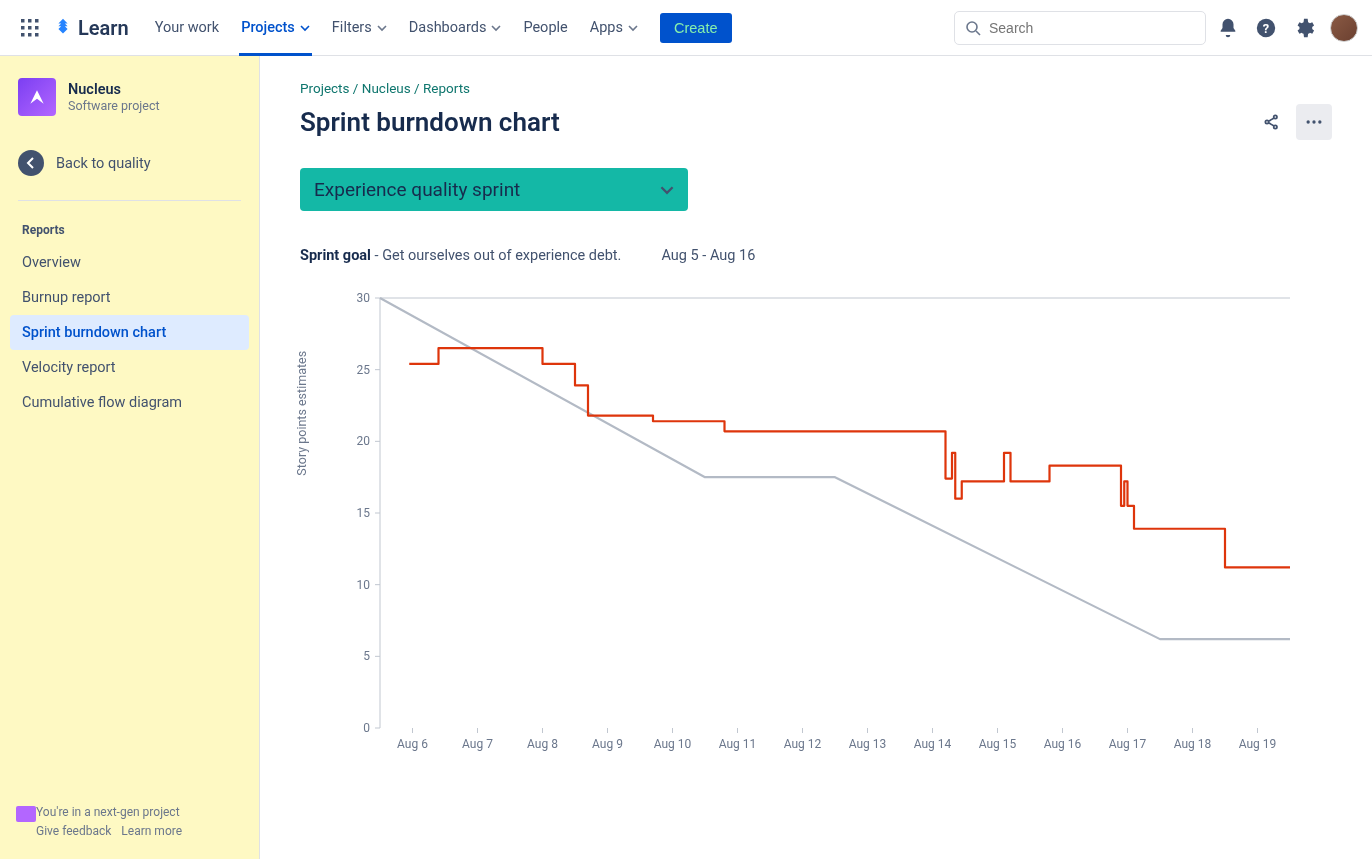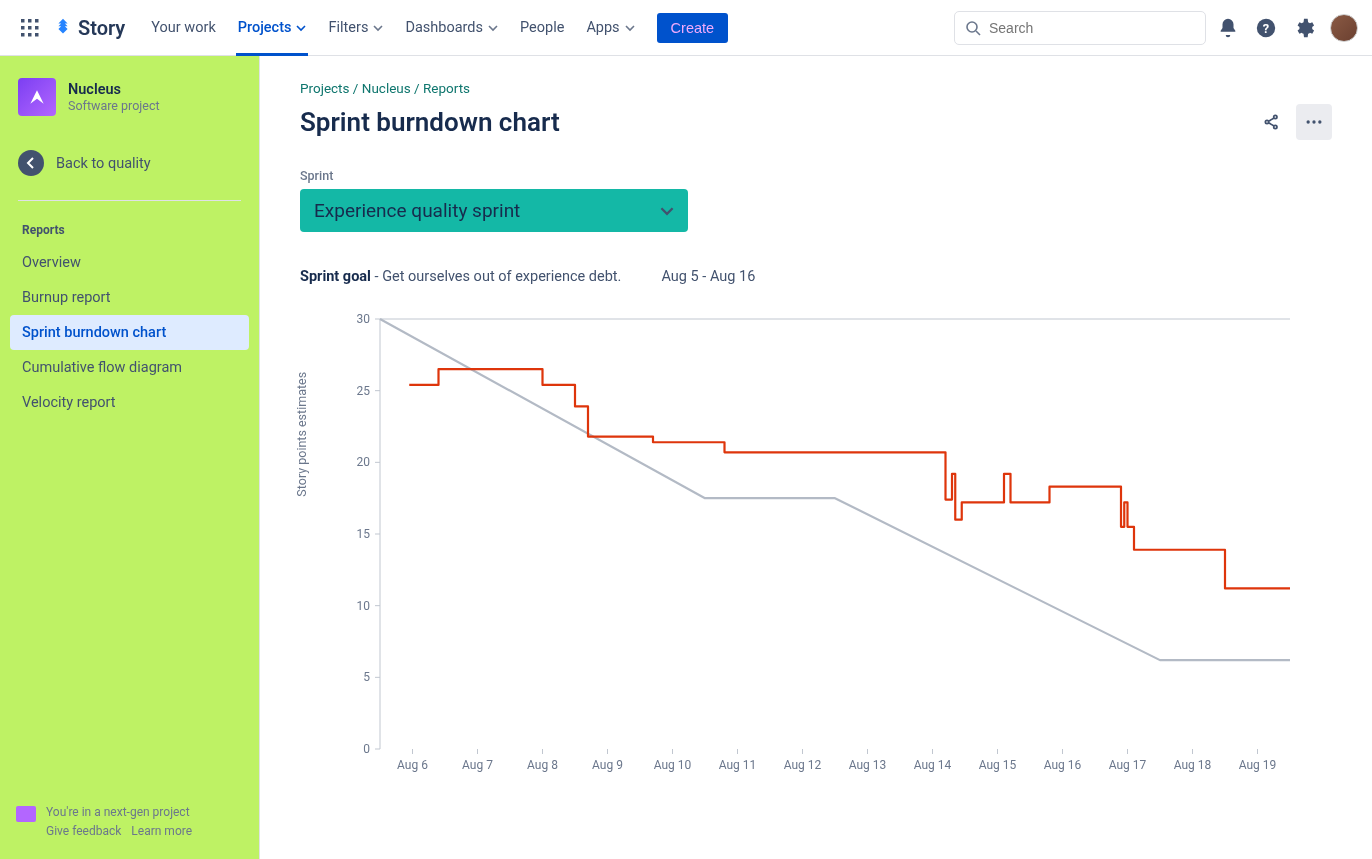--- a/index.html
+++ b/index.html
@@ -8,41 +8,41 @@
 
 .topnav { display: flex; align-items: center; height: 56px; border-bottom: 1px solid #dfe1e6; padding: 0 14px; gap: 6px; }
 .waffle { width: 32px; height: 32px; display:flex; align-items:center; justify-content:center; cursor:pointer; border-radius:3px; }
 .jira-logo { display:flex; align-items:center; gap:4px; margin-right: 10px; cursor:pointer;}
 .jira-logo span.word{font-size:20px; font-weight:600; color:#253858;}
 .nav-items { display:flex; align-items:center; gap: 2px; }
 .nav-item { padding: 6px 10px; font-size:14.5px; color:#42526E; display:flex; align-items:center; gap:5px; cursor:pointer; border-radius:3px; position:relative;text-align:center;}
 .nav-item.active { color:#0052CC; font-weight:500;}
 .nav-item.active::after{content:""; position:absolute; left:8px; right:8px; bottom:-14px; height:3px; background:#0052CC;}
 .chev{width:10px;height:10px;}
-.btn-create{background:#0052CC;color:#f0abfc;border:none;padding:7px 14px;border-radius:3px;font-size:14.5px;font-weight:500;cursor:pointer;margin-left:10px;}
+.btn-create{background:#0052CC;color:#86efac;border:none;padding:7px 14px;border-radius:3px;font-size:14.5px;font-weight:500;cursor:pointer;margin-left:10px;}
 .spacer{flex:1;}
 .search{display:flex;align-items:center;border:1px solid #dfe1e6;border-radius:5px;height:34px;width:252px;padding:0 10px;gap:8px;color:#6B778C;}
 .search input{border:none;outline:none;font-size:14px;flex:1;background:transparent;}
 .icon-btn{width:32px;height:32px;display:flex;align-items:center;justify-content:center;border-radius:50%;cursor:pointer;color:#42526E;}
 .avatar{width:28px;height:28px;border-radius:50%;background:linear-gradient(135deg,#8a5a44,#6b4030);border:1px solid #ccc; margin-left:4px; cursor:pointer;}
 
 
 .shell{display:flex;height:calc(100vh - 56px);}
-.sidebar{width:260px;background:#bef264;border-right:1px solid #dfe1e6;display:flex;flex-direction:column;padding:18px 10px;}
+.sidebar{width:260px;background:#fef9c3;border-right:1px solid #dfe1e6;display:flex;flex-direction:column;padding:18px 10px;}
 .proj-head{display:flex;gap:12px;align-items:center;padding:4px 8px;}
 .proj-icon{width:38px;height:38px;border-radius:4px;background:linear-gradient(135deg,#7B3FF2,#B366FF);display:flex;align-items:center;justify-content:center;color:#fff;}
 .proj-name{font-size:14.5px;font-weight:600;color:#172B4D;}
 .proj-sub{font-size:12.5px;color:#6B778C;}
 .back-link{display:flex;align-items:center;gap:12px;padding:10px 8px;margin-top:20px;cursor:pointer;font-size:14.5px;color:#42526E;}
 .back-circle{width:26px;height:26px;border-radius:50%;background:#42526E;display:flex;align-items:center;justify-content:center;color:#fff;}
 .divider{height:1px;background:#dfe1e6;margin:14px 8px;}
 .sec-title{font-size:12px;text-transform:none;font-weight:700;color:#42526E;padding:8px 12px;}
 .side-item{padding:9px 12px;font-size:14.5px;color:#42526E;border-radius:4px;cursor:pointer;}
 .side-item.active{background:#deebff;color:#0052CC;font-weight:500;}
-.sidebar-footer{margin-top:auto;display:flex;gap:10px;align-items:flex-start;padding:6px 6px 0;}
+.sidebar-footer{margin-top:auto;display:flex;align-items:flex-start;padding:6px 6px 0;}
 .sf-icon{width:20px;height:16px;background:#b366ff;border-radius:2px;margin-top:3px;}
 .sf-text{font-size:12px;color:#6B778C;line-height:1.6;}
 .sf-text a{color:#6B778C;text-decoration:none;margin-right:10px;cursor:pointer;}
 
 
 .main{flex:1;padding:24px 40px;overflow:auto;}
 .crumbs{font-size:13.5px;color:#0f766e;}
 .title-row{display:flex;align-items:center;margin-top:8px;}
 .page-title{font-size:26px;font-weight:600;color:#172B4D;}
 .title-actions{margin-left:auto;display:flex;gap:6px;}
@@ -80,21 +80,21 @@
           <rect width="3.5" height="3.5" x="0" y="14"></rect>
           <rect width="3.5" height="3.5" x="7" y="14"></rect>
           <rect width="3.5" height="3.5" x="14" y="14"></rect>
         </g>
       </svg>
   </div>
   <div class="jira-logo">
     <svg width="22" height="22" viewBox="0 0 24 24">
         <path fill="#2684FF" d="M12 2l5 5h-3l3 3h-3l3 3-5 5-5-5 3-3H7l3-3H7l5-5z"></path>
       </svg>
-    <span class="word">Story</span>
+    <span class="word">Learn</span>
   </div>
   <div class="nav-items">
     <div class="nav-item">
         <span>Your work</span>
       </div>
     <div class="nav-item active">
         <span>Projects</span>
         <svg class="chev" viewBox="0 0 10 10">
           <path d="M1 3l4 4 4-4" stroke="#0052CC" stroke-width="1.6" fill="none"></path>
         </svg>
@@ -168,22 +168,22 @@
             <path d="M9 2L4 7l5 5" stroke="#fff" stroke-width="2" fill="none"></path>
           </svg>
       </div>
       <span>Back to quality</span>
     </div>
     <div class="divider"></div>
     <div class="sec-title">Reports</div>
     <div class="side-item">Overview</div>
     <div class="side-item">Burnup report</div>
     <div class="side-item active">Sprint burndown chart</div>
+    <div class="side-item">Velocity report</div>
     <div class="side-item">Cumulative flow diagram</div>
-    <div class="side-item">Velocity report</div>
     <div class="sidebar-footer">
       <div class="sf-icon"></div>
       <div class="sf-text">
         <div>You're in a next-gen project</div>
         <a>Give feedback</a><a>Learn more</a>
       </div>
     </div>
   </div>
 
   <div class="main">
@@ -203,21 +203,20 @@
                 <circle cx="12" cy="12" r="2"></circle>
                 <circle cx="19" cy="12" r="2"></circle>
               </g>
             </svg>
           </div>
       </div>
     </div>
 
     <div class="controls">
       <div class="control">
-        <div class="control-label">Sprint</div>
         <div class="select">
           <span>Experience quality sprint</span>
           <svg width="14" height="14" viewBox="0 0 10 10">
               <path d="M1 3l4 4 4-4" stroke="#42526E" stroke-width="1.6" fill="none"></path>
             </svg>
         </div>
       </div>
     </div>
 
     <div class="goal-row">

